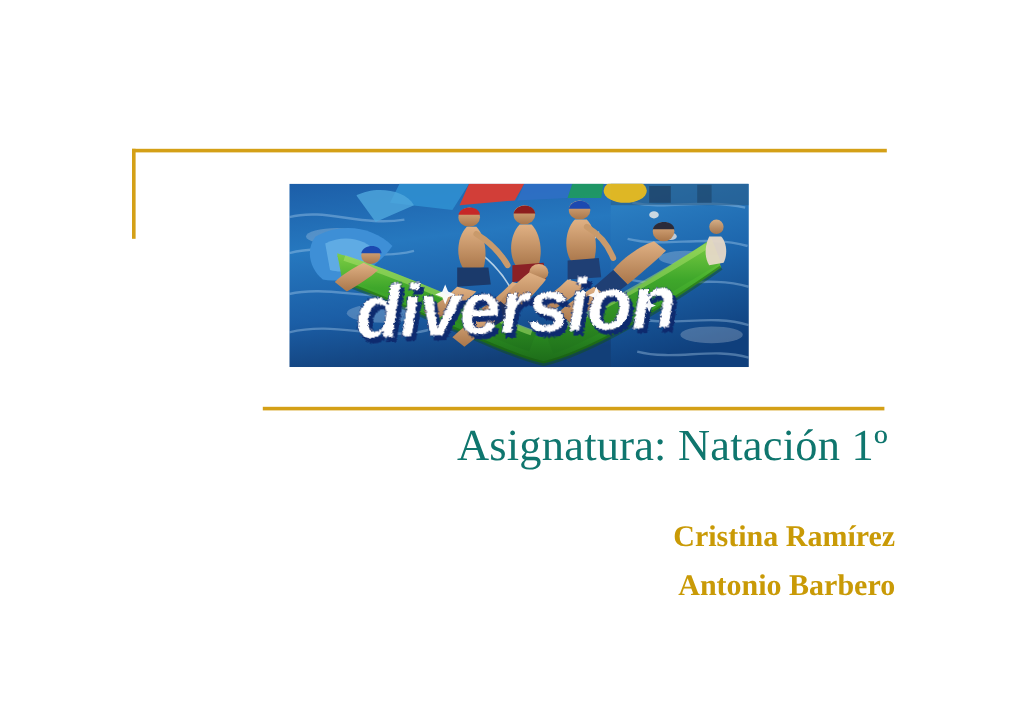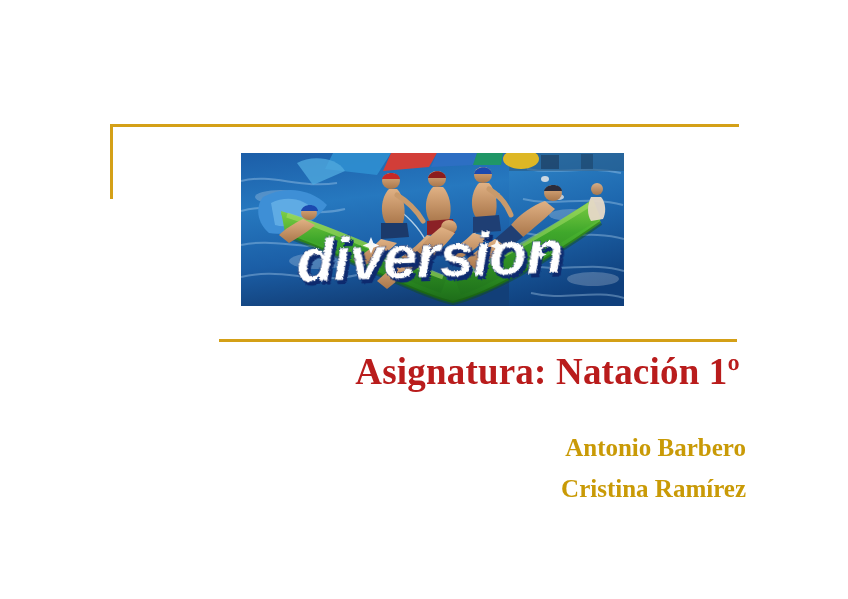--- a/index.html
+++ b/index.html
@@ -64,22 +64,22 @@
   }
 
   
   .slide-title {
     position: absolute;
     left: 100px;
     top: 351px;
     width: 640px;
     text-align: right;
     font-size: 37px;
-    font-weight: bold;
-    color: #b91c1c;
+    font-weight: normal;
+    color: #0f766e;
     letter-spacing: 0.2px;
     line-height: 1.12;
     white-space: nowrap;
   }
 
   
   .authors {
     position: absolute;
     left: 300px;
     top: 428px;
@@ -264,17 +264,17 @@
         <path d="M300 96 l1.6 4 4 1.6 -4 1.6 -1.6 4 -1.6 -4 -4 -1.6 4 -1.6 Z"></path>
       </g>
     </svg>
   </div>
 
   <div class="title-rule"></div>
 
   <div class="slide-title">Asignatura: Natación 1º</div>
 
   <div class="authors">
+    <div class="author-line">Cristina Ramírez</div>
     <div class="author-line">Antonio Barbero</div>
-    <div class="author-line">Cristina Ramírez</div>
   </div>
 
 </div>
 
 </body></html>

